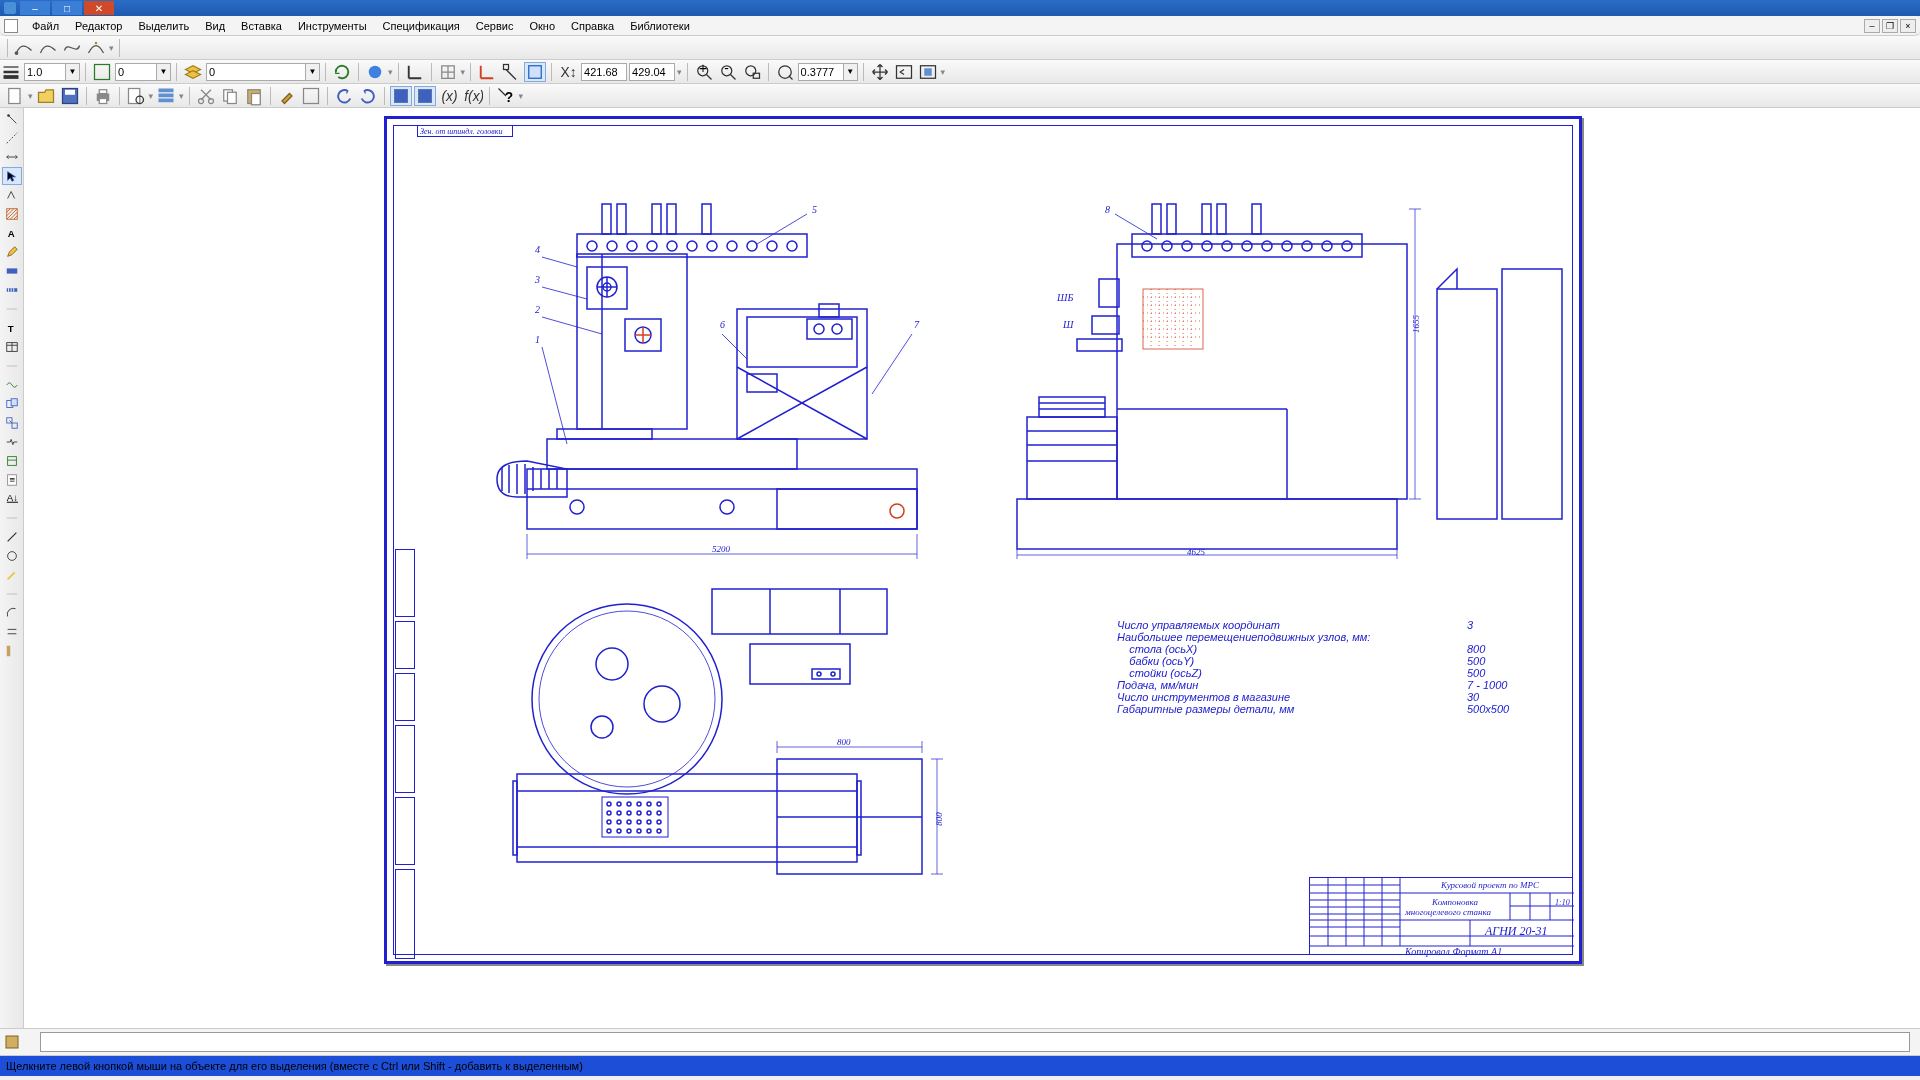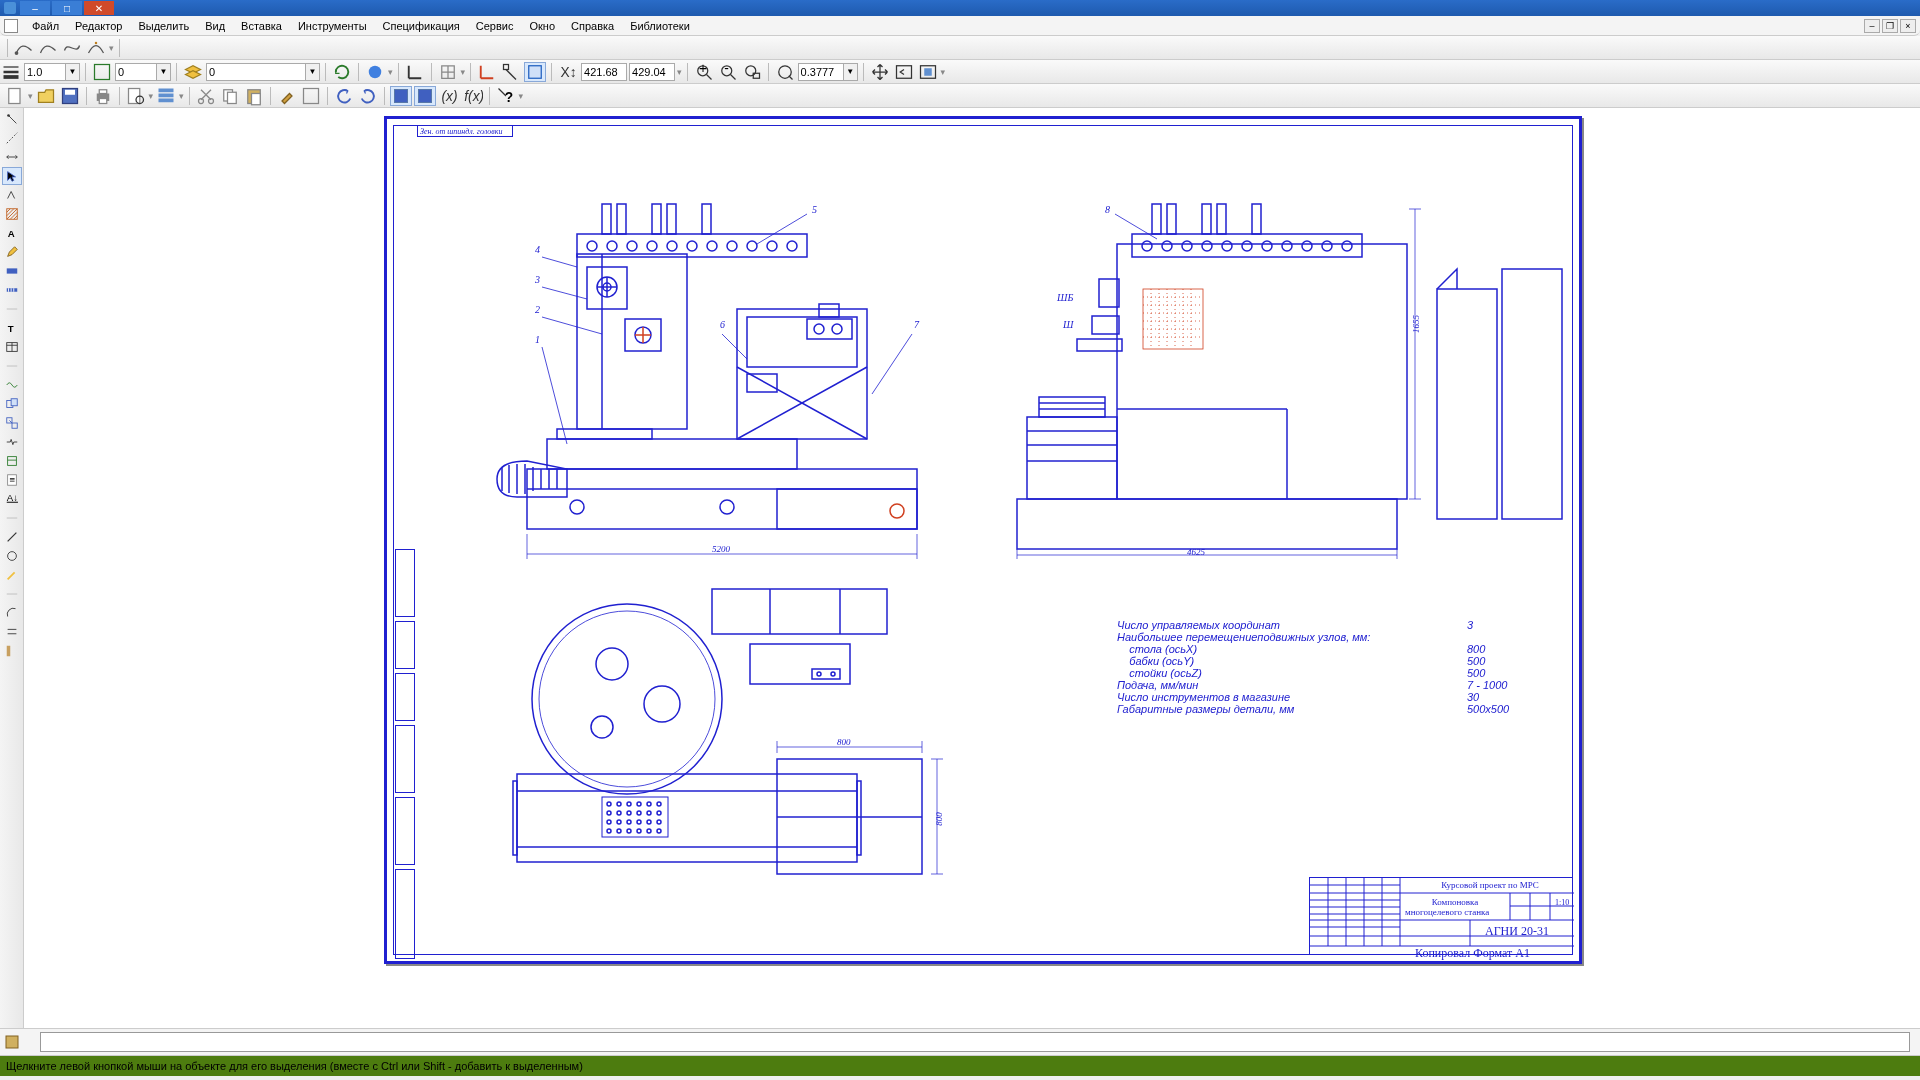--- a/index.html
+++ b/index.html
@@ -44,32 +44,32 @@
 
 .callout-text { position:absolute; font-size:10px; font-style:italic; color:#2020d0; font-family: 'Times New Roman', serif;}
 .dim-text { position:absolute; font-size:9px; color:#2020d0; font-style:italic; font-family:'Times New Roman', serif;}
 
 .spec-text { position: absolute; font-family: 'Times New Roman', serif; font-style: italic; font-size: 16px; color: #2020d0; }
 .spec-row { display: flex; width: 440px; gap: 20px; }
 .spec-label { flex: 1; }
 .spec-val { width: 90px; text-align: left; }
 
 .title-block { position: absolute; right: 6px; bottom: 6px; width: 264px; height: 78px; border: 1px solid #2020d0; border-right:none; border-bottom:none;}
-.tb-cell-text { font-family:'Times New Roman',serif; color:#2020d0; font-size:9px;}
+.tb-cell-text { font-family:'Times New Roman',serif; font-style:italic; color:#2020d0; font-size:9px;}
 
 .note-frame { position:absolute; left:30px; top:6px; width:96px; height:12px; border:1px solid #2020d0; font-size:8px; color:#2020d0; font-style:italic; font-family:'Times New Roman',serif; display:flex; align-items:center; padding-left:2px;}
 
 .side-strip { position:absolute; left:8px; top:430px; width:20px; height:420px; }
 .side-strip .seg { border:1px solid #2020d0; width:20px; position:absolute;}
 
 .prop-bar { height: 28px; background: #f4f4f4; border-top: 1px solid #ccc; border-bottom: 1px solid #ccc; display:flex; align-items:center; padding:0 4px;}
 .prop-bar .prop-tab { height:20px; border:1px solid #999; background:#fff; width:1870px; margin-left:20px;}
 .prop-bar .prop-icon { width:16px; height:16px; }
 
-.status-bar { height: 20px; background: #4d7c0f; display: flex; align-items: center; padding: 0 6px; font-size: 11px; }
+.status-bar { height: 20px; background: #1d4ed8; display: flex; align-items: center; padding: 0 6px; font-size: 11px; }
 .ico-generic { width:14px; height:14px; background:#c8d8f0; border:1px solid #5878a8;}
 </style>
 </head>
 <body>
 
 <div class="title-bar">
   <span class="app-icon"></span>
   <div class="win-btns">
     <div class="win-btn min">–</div>
     <div class="win-btn max">□</div>
@@ -838,21 +838,21 @@
               <line x1="0" y1="29" x2="90" y2="29"></line>
               <line x1="0" y1="36" x2="90" y2="36"></line>
               <line x1="0" y1="49" x2="90" y2="49"></line>
           </g>
         </svg>
         <div class="tb-cell-text" style="position:absolute;left:110px;top:2px;width:140px;text-align:center">Курсовой проект по МРС</div>
         <div class="tb-cell-text" style="position:absolute;left:95px;top:19px;width:100px;text-align:center">Компоновка</div>
         <div class="tb-cell-text" style="position:absolute;left:95px;top:29px;width:100px;text-align:left">многоцелевого станка</div>
         <div class="tb-cell-text" style="position:absolute;left:245px;top:20px;font-size:8px">1:10</div>
         <div class="tb-cell-text" style="position:absolute;left:175px;top:46px;font-size:12px">АГНИ 20-31</div>
-        <div class="tb-cell-text" style="position:absolute;left:105px;top:68px;font-size:12px;width:165px">Копировал     Формат  A1</div>
+        <div class="tb-cell-text" style="position:absolute;left:95px;top:68px;font-size:10px;width:165px">Копировал     Формат  A1</div>
       </div>
     </div>
   </div>
 </div>
 
 <div class="prop-bar">
   <svg class="prop-icon" viewBox="0 0 16 16">
       <rect x="2" y="2" width="12" height="12" fill="#d0b060" stroke="#806020"></rect>
     </svg>
   <div class="prop-tab"></div>

